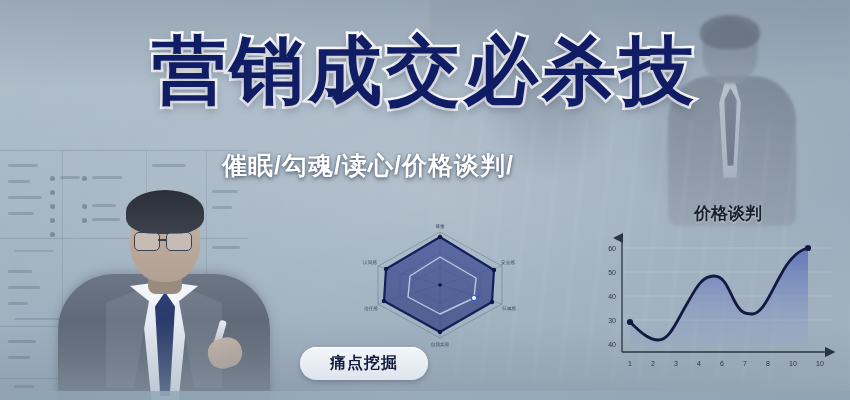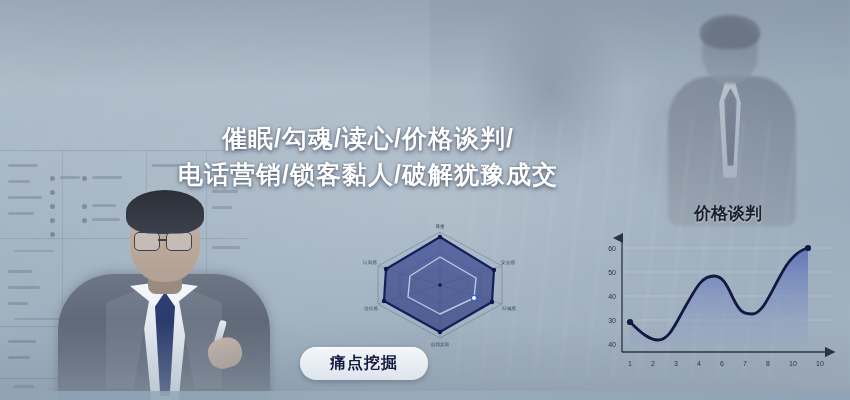--- a/index.html
+++ b/index.html
@@ -183,20 +183,21 @@
     font-size:74px;font-weight:bold;letter-spacing:4px;line-height:1;
     color:#101c63;
     -webkit-text-stroke:5px #ffffff;
     paint-order:stroke fill;
     text-shadow:0 4px 10px rgba(30,40,70,.35);
   }
   .subtitle{
     position:absolute;left:0;width:736px;text-align:center;
     font-size:25px;font-weight:bold;letter-spacing:1px;color:#ffffff;
     text-shadow:0 2px 4px rgba(35,45,70,.60), 0 0 2px rgba(35,45,70,.5);
+    margin-top:27px;
   }
   .subtitle.l1{top:122px;}
   .subtitle.l2{top:158px;}
 
   
   .radar-card{
     position:absolute;left:330px;top:200px;width:220px;height:150px;
   }
   .radar-title{
     position:absolute;left:0;top:0;width:220px;text-align:center;
@@ -325,22 +326,22 @@
     <div class="p-hair"></div>
     <div class="p-glass-l"></div>
     <div class="p-glass-r"></div>
     <div class="p-bridge"></div>
     <div class="p-pen"></div>
     <div class="p-hand"></div>
     <div class="p-fade"></div>
   </div>
 
 
+  <div class="title">营销成交必杀技</div>
   <div class="subtitle l1">催眠/勾魂/读心/价格谈判/</div>
-  <div class="subtitle l2">电话营销/锁客黏人/破解犹豫成交</div>
 
   <div class="radar-card">
     <svg class="radar-svg" width="164" height="126" viewBox="0 0 164 126">
       <defs>
         <linearGradient id="radarFill" x1="0" y1="0" x2="0" y2="1">
           <stop offset="0%" stop-color="#3b4a95" stop-opacity="0.72"></stop>
           <stop offset="100%" stop-color="#29357a" stop-opacity="0.66"></stop>
         </linearGradient>
       </defs>
 

